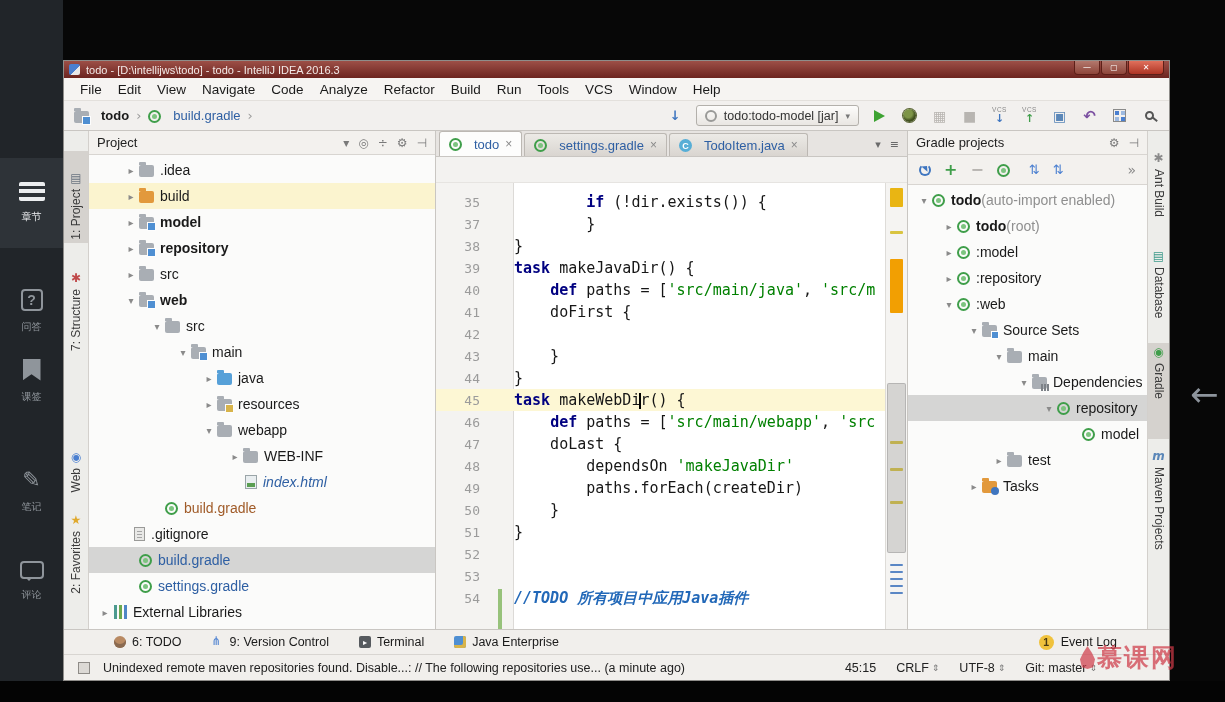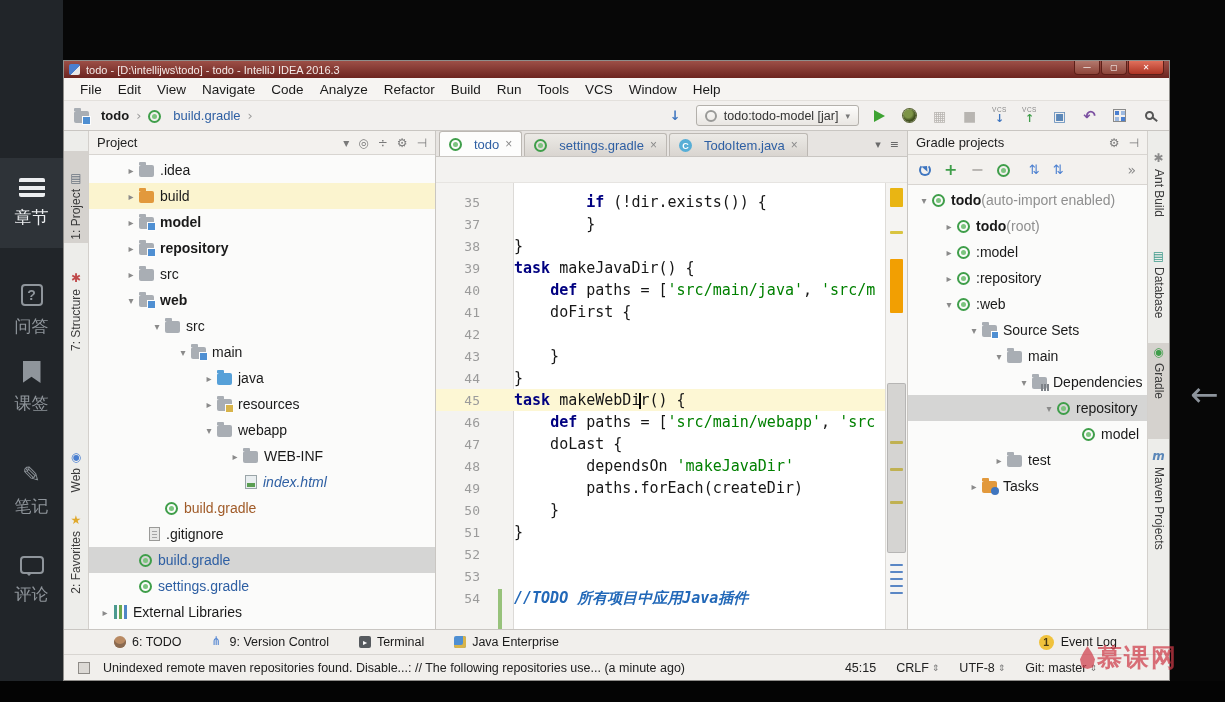--- a/index.html
+++ b/index.html
@@ -5,23 +5,23 @@
   * { box-sizing: border-box; }
   body { margin:0; background:#000; }
   .stage { position:relative; width:1225px; height:702px; background:#070707; overflow:hidden;
            font-family:"Liberation Sans","DejaVu Sans",sans-serif; color:#1a1a1a; }
 
   
   .player-side { position:absolute; left:0; top:0; width:63px; height:681px; background:#212529; }
   .pl-item { position:absolute; left:0; width:63px; height:90px; display:flex; flex-direction:column;
              align-items:center; justify-content:center; gap:9px; color:#8f959b; cursor:pointer; }
   .pl-item.active { background:#2e3338; color:#eceef0; }
-  .pl-item:nth-child(1){top:158px;} .pl-item:nth-child(2){top:266px;} .pl-item:nth-child(3){top:343px;}
+  .pl-item:nth-child(1){top:158px;} .pl-item:nth-child(2){top:266px;} .pl-item:nth-child(3){top:336px;}
   .pl-item:nth-child(4){top:446px;} .pl-item:nth-child(5){top:536px;}
-  .pl-label { font-size:17px; }
+  .pl-label { font-size:10px; }
   .pic-chapters { width:26px; height:19px;
      background:linear-gradient(currentColor 0 4px,transparent 4px 7.5px,currentColor 7.5px 11.5px,transparent 11.5px 15px,currentColor 15px 19px); border-radius:2px;}
   .pic-qa { width:22px; height:22px; border:2.5px solid currentColor; border-radius:4px;
      display:flex; align-items:center; justify-content:center; font-weight:bold; font-size:14px; }
   .pic-bookmark { width:18px; height:22px; background:currentColor;
      clip-path:polygon(0 0,100% 0,100% 100%,50% 72%,0 100%); }
   .pic-notes { font-size:22px; line-height:22px; font-family:"DejaVu Sans",sans-serif; }
   .pic-comments { width:24px; height:18px; border:2.5px solid currentColor; border-radius:4px; position:relative; }
   .pic-comments::after { content:""; position:absolute; left:3px; bottom:-8px; border:4px solid transparent; border-top-color:currentColor; }
   .back-arrow { position:absolute; left:1190px; top:374px; font-size:34px; color:#8d949c; font-family:"DejaVu Sans",sans-serif; }
@@ -401,21 +401,21 @@
             <div class="trow" style="padding-left: 138px; font-style: italic;">
               <span class="tarrow"></span>
               <span class="ticon ti-html"></span>
               <span class="tlabel blue">index.html</span>
             </div>
             <div class="trow" style="padding-left: 60px;">
               <span class="tarrow"></span>
               <span class="ticon ti-gradle"></span>
               <span class="tlabel brown">build.gradle</span>
             </div>
-            <div class="trow" style="padding-left: 42px;">
+            <div class="trow" style="padding-left: 27px;">
               <span class="tarrow"></span>
               <span class="ticon ti-file"></span>
               <span class="tlabel">.gitignore</span>
             </div>
             <div class="trow selected" style="padding-left: 34px;">
               <span class="tarrow"></span>
               <span class="ticon ti-gradle"></span>
               <span class="tlabel blue">build.gradle</span>
             </div>
             <div class="trow" style="padding-left: 34px;">

